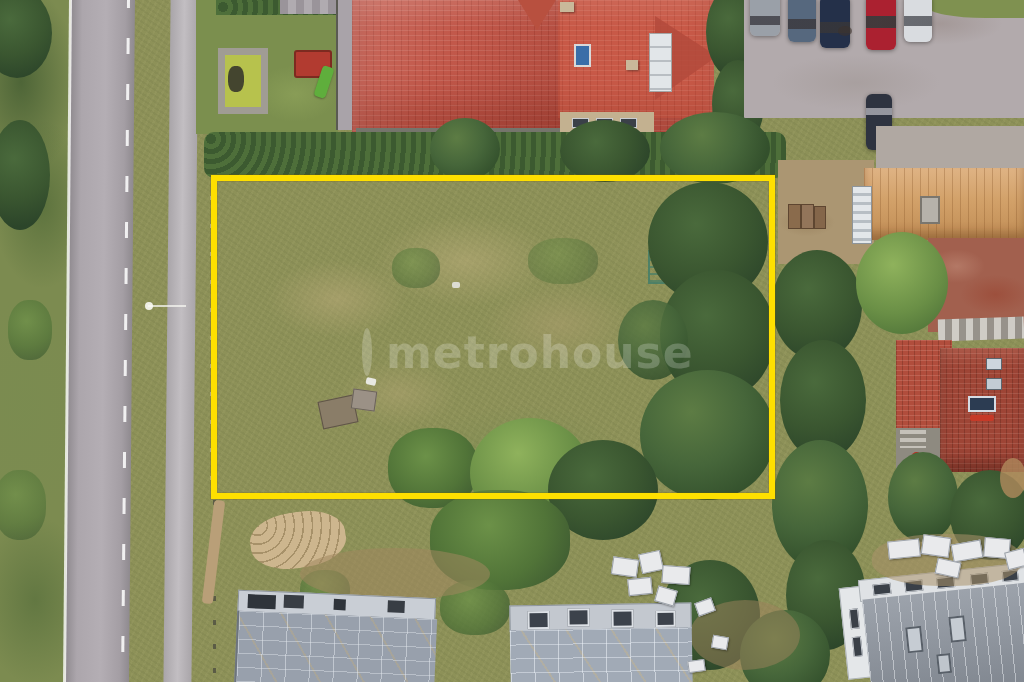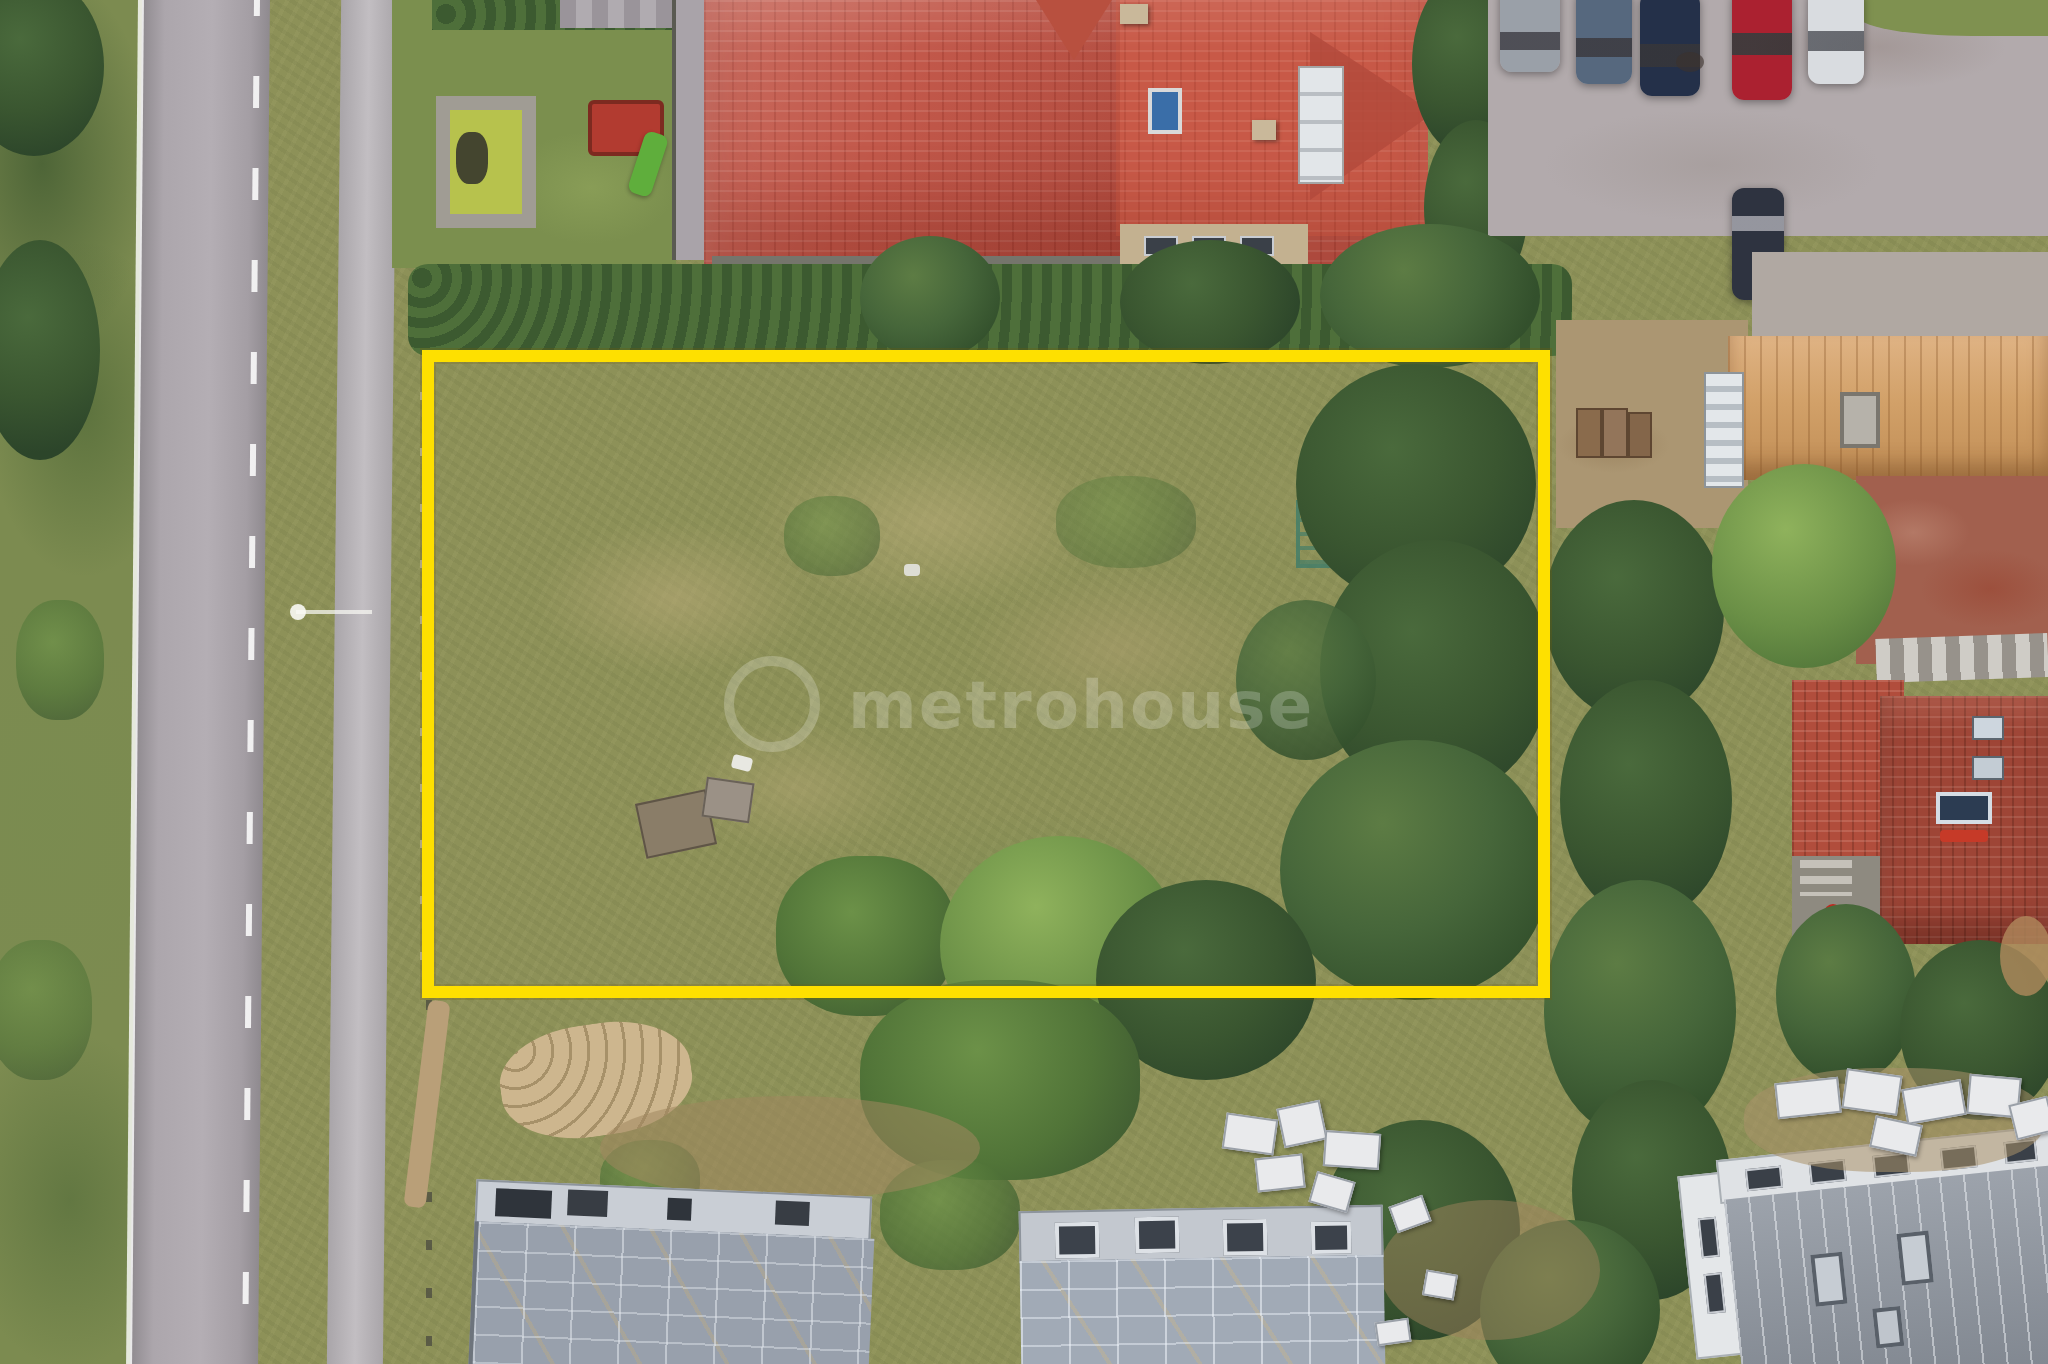--- a/index.html
+++ b/index.html
@@ -31,21 +31,21 @@
     repeating-linear-gradient(90deg, rgba(238,241,245,.5) 0 1px, transparent 1px 12px),
     linear-gradient(180deg, rgba(255,255,255,.12), rgba(0,0,0,.10));}
   .materials{background:#e9eaec;border:1px solid #9aa0a8;box-shadow:1px 1px 2px rgba(0,0,0,.35);}
   .win{background:#3a4048;border:1px solid #c8ccd2;}
   .road{background:linear-gradient(90deg,#8f8a8f 0%,#aca6ac 18%,#b4aeb4 55%,#a49ea4 85%,#8f8a8f 100%);}
   .sidewalk{background:linear-gradient(90deg,#a9a5a9,#c2bec2 50%,#a9a5a9);}
   .stone-frame{border:7px solid #a09c94;background:#b7c24d;box-sizing:border-box;}
   .plot-outline{border:6px solid #fee000;box-sizing:border-box;
      box-shadow:0 0 0 1px rgba(120,90,0,.25), inset 0 0 0 1px rgba(120,90,0,.2);}
   .watermark{display:flex;align-items:center;gap:14px;color:rgba(255,255,255,.22);
-     font-size:33px;font-weight:bold;letter-spacing:1px;}
+     font-size:44px;font-weight:bold;letter-spacing:1px;}
   .wm-ring{width:38px;height:38px;border:5px solid rgba(255,255,255,.22);border-radius:50%;}
   .car{border-radius:6px;box-shadow:0 1px 4px rgba(0,0,0,.4);}
 </style>
 </head>
 <body>
 
 <div class="stage grain">
 
   <div class="abs" style="left:0;top:0;width:70px;height:682px;background:
       radial-gradient(ellipse 80px 140px at 30% 12%, rgba(40,70,35,.55), transparent 70%),

